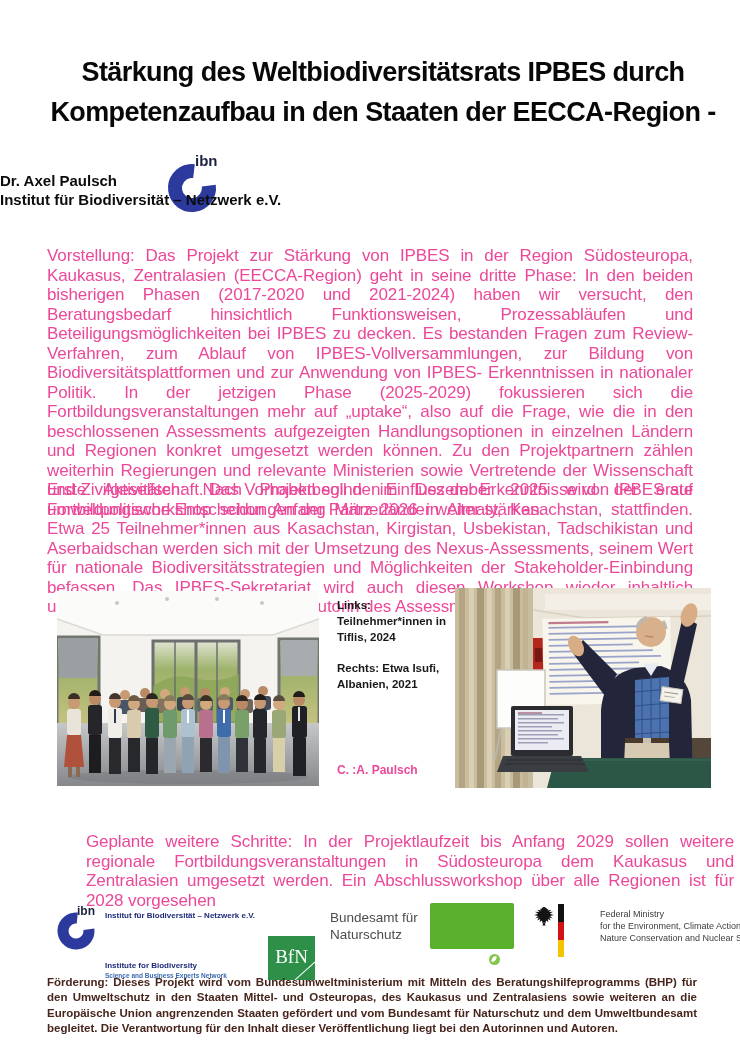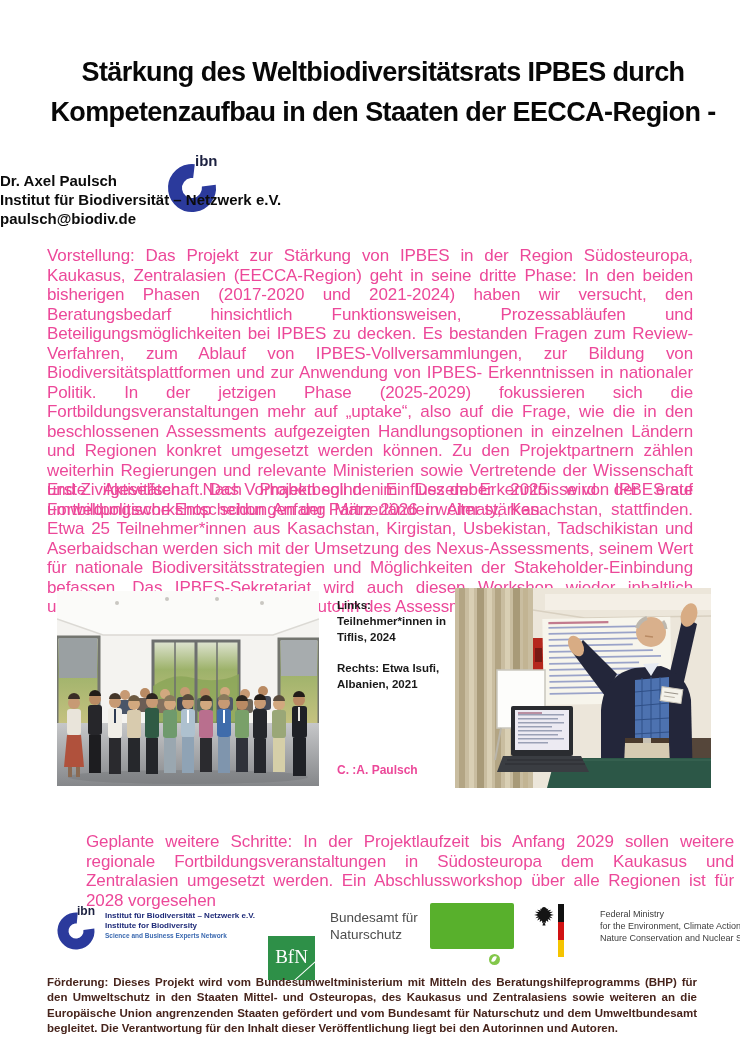--- a/index.html
+++ b/index.html
@@ -27,21 +27,21 @@
             font-size:11.5px;font-weight:700;line-height:16px;color:#191919;}
   .captions div{white-space:nowrap;}
   .cap-gap{height:15px;}
   .credit{position:absolute;left:337px;top:763px;font-size:12px;font-weight:700;color:#ec4899;white-space:nowrap;}
   
   .flogo{position:absolute;top:900px;}
   .ibn-foot{left:55px;width:200px;height:56px;}
   .ibn-foot svg{position:absolute;left:0;top:2px;}
   .ibn-text{position:absolute;left:50px;top:11px;line-height:10px;}
   .ibn-l1{font-size:8px;font-weight:700;color:#1e2a78;white-space:nowrap;}
-  .ibn-l2{font-size:8px;font-weight:700;color:#1e2a78;white-space:nowrap;}
+  .ibn-l2{font-size:8px;font-weight:700;color:#1e2a78;white-space:nowrap;margin-top:40px;}
   .ibn-l3{font-size:6.5px;font-weight:700;color:#3c6ab0;white-space:nowrap;}
   .bfn{left:268px;top:903px;width:160px;height:46px;}
   .bfn-box{position:absolute;left:0;top:0;width:47px;height:44px;background:#2e9048;margin-top:33px;}
   .bfn-abbr{position:absolute;left:0;top:10px;width:47px;text-align:center;color:#fff;
             font-family:"Liberation Serif",serif;font-size:19px;}
   .bfn-slash{position:absolute;left:6px;top:4px;width:36px;height:36px;border-right:1.5px solid #fff;
              transform:rotate(48deg);transform-origin:center;}
   .bfn-text{position:absolute;left:62px;top:7px;font-size:13.5px;line-height:16.5px;color:#4c4c4c;white-space:nowrap;}
   .uba{left:430px;top:903px;width:84px;height:46px;background:#58b02c;border-radius:2px;}
   .uba-line{position:relative;color:#fff;font-weight:700;font-size:13px;line-height:15px;padding-left:9px;white-space:nowrap;}
@@ -75,21 +75,20 @@
   <div class="top-logo">
     <svg width="62" height="66" viewBox="0 0 62 66">
       <circle cx="26" cy="38" r="17" fill="none" stroke="#2b3a9c" stroke-width="14" stroke-dasharray="84 23" transform="rotate(-8 26 38)"></circle>
       <text x="29" y="16" font-family="Liberation Sans, sans-serif" font-weight="bold" font-size="15" fill="#1c2140">ibn</text>
     </svg>
   </div>
 
   <div class="author">
     <div>Dr. Axel Paulsch</div>
     <div>Institut für Biodiversität – Netzwerk e.V.</div>
-    <div>paulsch@biodiv.de</div>
   </div>
 
   <p class="para p1">Vorstellung: Das Projekt zur Stärkung von IPBES in der Region Südosteuropa, Kaukasus, Zentralasien (EECCA-Region) geht in seine dritte Phase: In den beiden bisherigen Phasen (2017-2020 und 2021-2024) haben wir versucht, den Beratungsbedarf hinsichtlich Funktionsweisen, Prozessabläufen und Beteiligungsmöglichkeiten bei IPBES zu decken. Es bestanden Fragen zum Review-Verfahren, zum Ablauf von IPBES-Vollversammlungen, zur Bildung von Biodiversitätsplattformen und zur Anwendung von IPBES- Erkenntnissen in nationaler Politik. In der jetzigen Phase (2025-2029) fokussieren sich die Fortbildungsveranstaltungen mehr auf „uptake“, also auf die Frage, wie die in den beschlossenen Assessments aufgezeigten Handlungsoptionen in einzelnen Ländern und Regionen konkret umgesetzt werden können. Zu den Projektpartnern zählen weiterhin Regierungen und relevante Ministerien sowie Vertretende der Wissenschaft und Zivilgesellschaft. Das Vorhaben soll den Einfluss der Erkenntnisse von IPBES auf umweltpolitische Entscheidungen der Partnerländer weiter stärken.</p>
 
   <p class="para p2">Erste Aktivitäten: Nach Projektbeginn im Dezember 2025 wird der erste Fortbildungsworkshop schon Anfang März 2026 in Almaty, Kasachstan, stattfinden. Etwa 25 Teilnehmer*innen aus Kasachstan, Kirgistan, Usbekistan, Tadschikistan und Aserbaidschan werden sich mit der Umsetzung des Nexus-Assessments, seinem Wert für nationale Biodiversitätsstrategien und Möglichkeiten der Stakeholder-Einbindung befassen. Das IPBES-Sekretariat wird auch diesen Workshop wieder inhaltlich unterstützten, ebenso wie eine CL-Autorin des Assessments.</p>
 
   <div class="photo photo-left">
     <svg width="262" height="195" viewBox="0 0 262 195">
       <rect width="262" height="195" fill="#f4f3f0"></rect>
       <polygon points="0,0 262,0 262,28 216,44 46,44 0,28" fill="#fbfbf9"></polygon>

